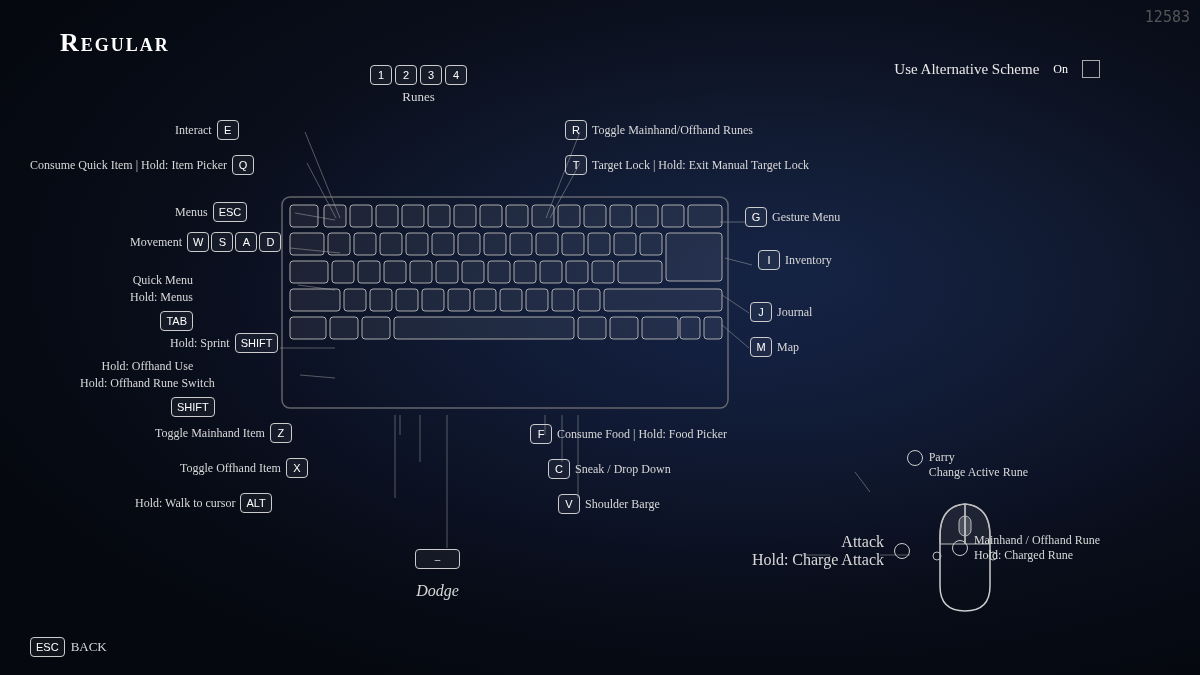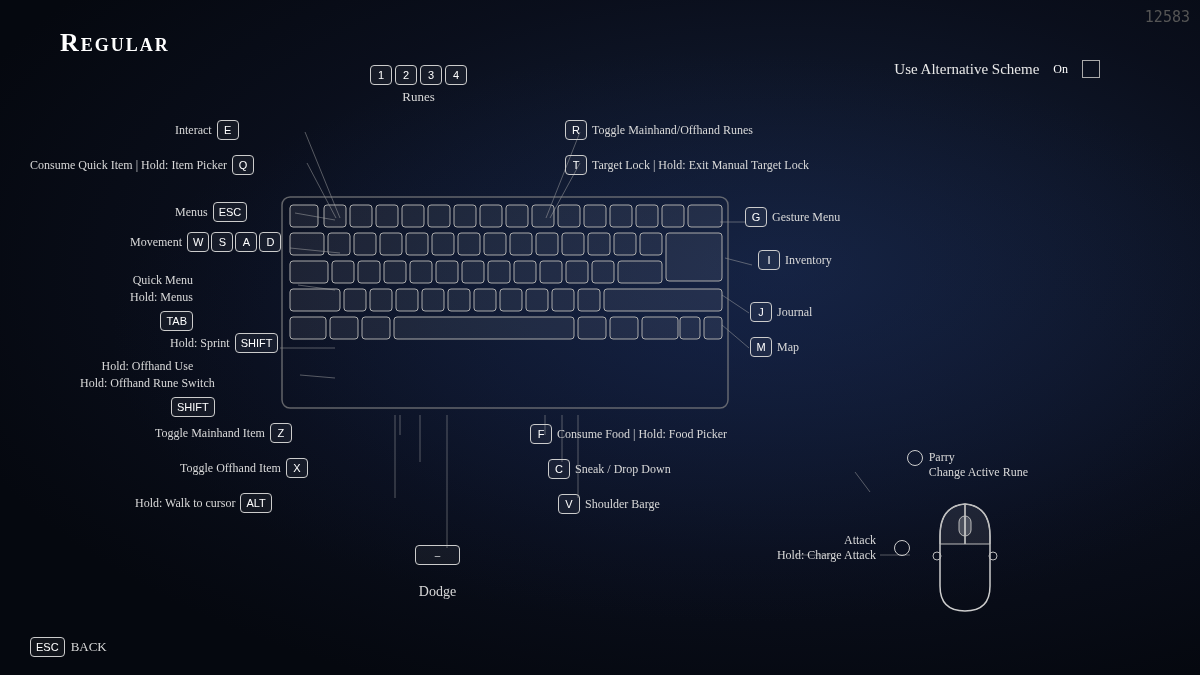--- a/index.html
+++ b/index.html
@@ -450,21 +450,21 @@
     <span>Sneak / Drop Down</span>
   </div>
 
   <div class="annotation" style="position:absolute; top:494px; left:558px;">
     <span class="key-badge">V</span>
     <span>Shoulder Barge</span>
   </div>
 
   <div class="annotation" style="position:absolute; bottom:75px; left:415px; flex-direction:column; align-items:center; display:flex;">
     <span class="key-badge" style="width:45px; padding: 2px 8px;">⎯</span>
-    <span style="margin-top:14px; font-size:14px;">Dodge</span>
+    <span style="margin-top:8px; font-size:16px;font-style:italic;">Dodge</span>
   </div>
 
   <div style="position:absolute; bottom:55px; right:195px;">
     <svg width="80" height="120" viewBox="0 0 80 120">
 
       <path d="M15,40 Q15,10 40,8 Q65,10 65,40 L65,90 Q65,115 40,115 Q15,115 15,90 Z" fill="none" stroke="#ccc" stroke-width="1.5"></path>
 
       <path d="M15,40 Q15,10 40,8 L40,48 L15,48 Z" fill="rgba(255,255,255,0.08)" stroke="#bbb" stroke-width="1"></path>
 
       <path d="M40,8 Q65,10 65,40 L65,48 L40,48 Z" fill="rgba(255,255,255,0.08)" stroke="#bbb" stroke-width="1"></path>
@@ -480,27 +480,34 @@
   </div>
 
   <div style="position:absolute; top:450px; right:172px; font-size:12px; color:#d8d8d8; display:flex; align-items:flex-start; gap:6px;">
     <div style="width:16px; height:16px; border:1.5px solid #ccc; border-radius:50%; display:flex; align-items:center; justify-content:center;"></div>
     <div>
       <div>Parry</div>
       <div>Change Active Rune</div>
     </div>
   </div>
 
-  <div style="position:absolute; top:533px; right:290px; font-size:12px; color:#d8d8d8; text-align:right; display:flex; align-items:center; gap:18px;">
+  <div style="position:absolute; top:533px; right:290px; font-size:16px; color:#d8d8d8; text-align:right; display:flex; align-items:center; gap:10px;">
     <div>
       <div>Attack</div>
       <div>Hold: Charge Attack</div>
     </div>
     <div style="width:16px; height:16px; border:1.5px solid #ccc; border-radius:50%;"></div>
   </div>
 
+  <div style="position:absolute; top:533px; right:100px; font-size:12px; color:#d8d8d8; display:flex; align-items:center; gap:6px;">
+    <div style="width:16px; height:16px; border:1.5px solid #ccc; border-radius:50%;"></div>
+    <div>
+      <div>Mainhand / Offhand Rune</div>
+      <div>Hold: Charged Rune</div>
+    </div>
+  </div>
 
   <div class="back-btn">
     <span class="key-badge">ESC</span>
     <span>BACK</span>
   </div>
 
 </div>
 
 </body></html>

